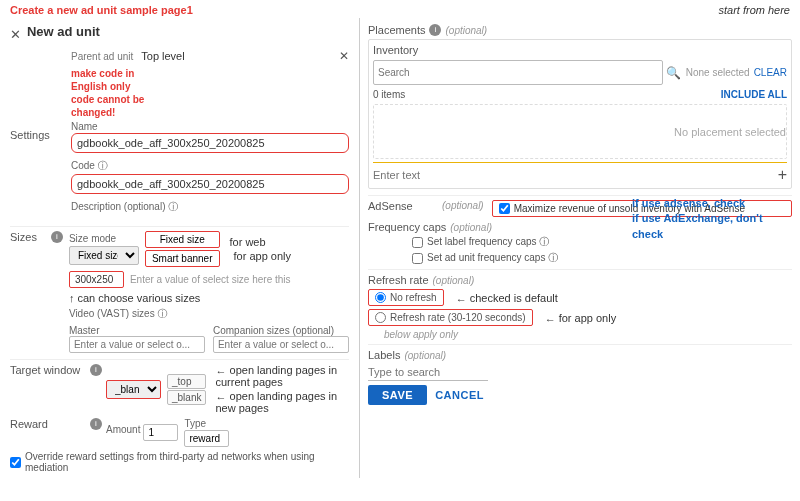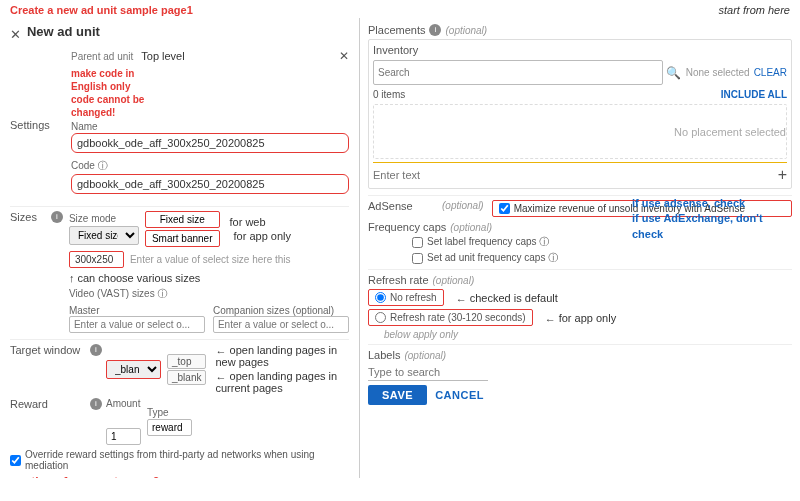--- a/index.html
+++ b/index.html
@@ -653,20 +653,23 @@
         <div class="field-group">
           <div class="field-label">Name</div>
           <input class="field-input" type="text" value="gdbookk_ode_aff_300x250_20200825" style="">
         </div>
 
         <div class="field-group">
           <div class="field-label">Code ⓘ</div>
           <input class="field-input" type="text" value="gdbookk_ode_aff_300x250_20200825" style="">
         </div>
 
+        <div class="field-group">
+          <div class="field-label">Description (optional) ⓘ</div>
+        </div>
       </div>
     </div>
 
     <div class="sizes-section">
       <div style="display:flex; align-items:flex-start; gap:6px;">
         <span class="sizes-title">Sizes</span>
         <span class="info-icon">i</span>
         <div style="flex:1;">
 
           <div class="size-mode-row">
@@ -723,31 +726,31 @@
             <select class="target-select">
               <option>_blank</option>
               <option>_top</option>
             </select>
           </div>
           <div class="blank-options">
             <span class="blank-option">_top</span>
             <span class="blank-option">_blank</span>
           </div>
           <div style="display:flex;flex-direction:column;gap:2px;margin-left:3px;">
+            <span style="font-size:11px;color:#333;">← <span>open landing pages in current pages</span></span>
             <span style="font-size:11px;color:#333;">← <span>open landing pages in new pages</span></span>
-            <span style="font-size:11px;color:#333;">← <span>open landing pages in current pages</span></span>
           </div>
         </div>
       </div>
 
       <div class="tr-row">
         <span class="tr-label">Reward</span>
         <span class="info-icon" style="margin-right:4px;">i</span>
         <div class="reward-row">
-          <div style="display:flex;flex-direction:column;gap:19px;">
+          <div style="display:flex;flex-direction:row;gap:3px;">
             <span style="font-size:10px;color:#666;">Amount</span>
             <input class="amount-input" type="text" value="1" style="">
           </div>
           <div style="display:flex;flex-direction:column;gap:1px;">
             <span style="font-size:10px;color:#666;">Type</span>
             <input class="type-input" type="text" value="reward" style="">
           </div>
         </div>
       </div>
 

